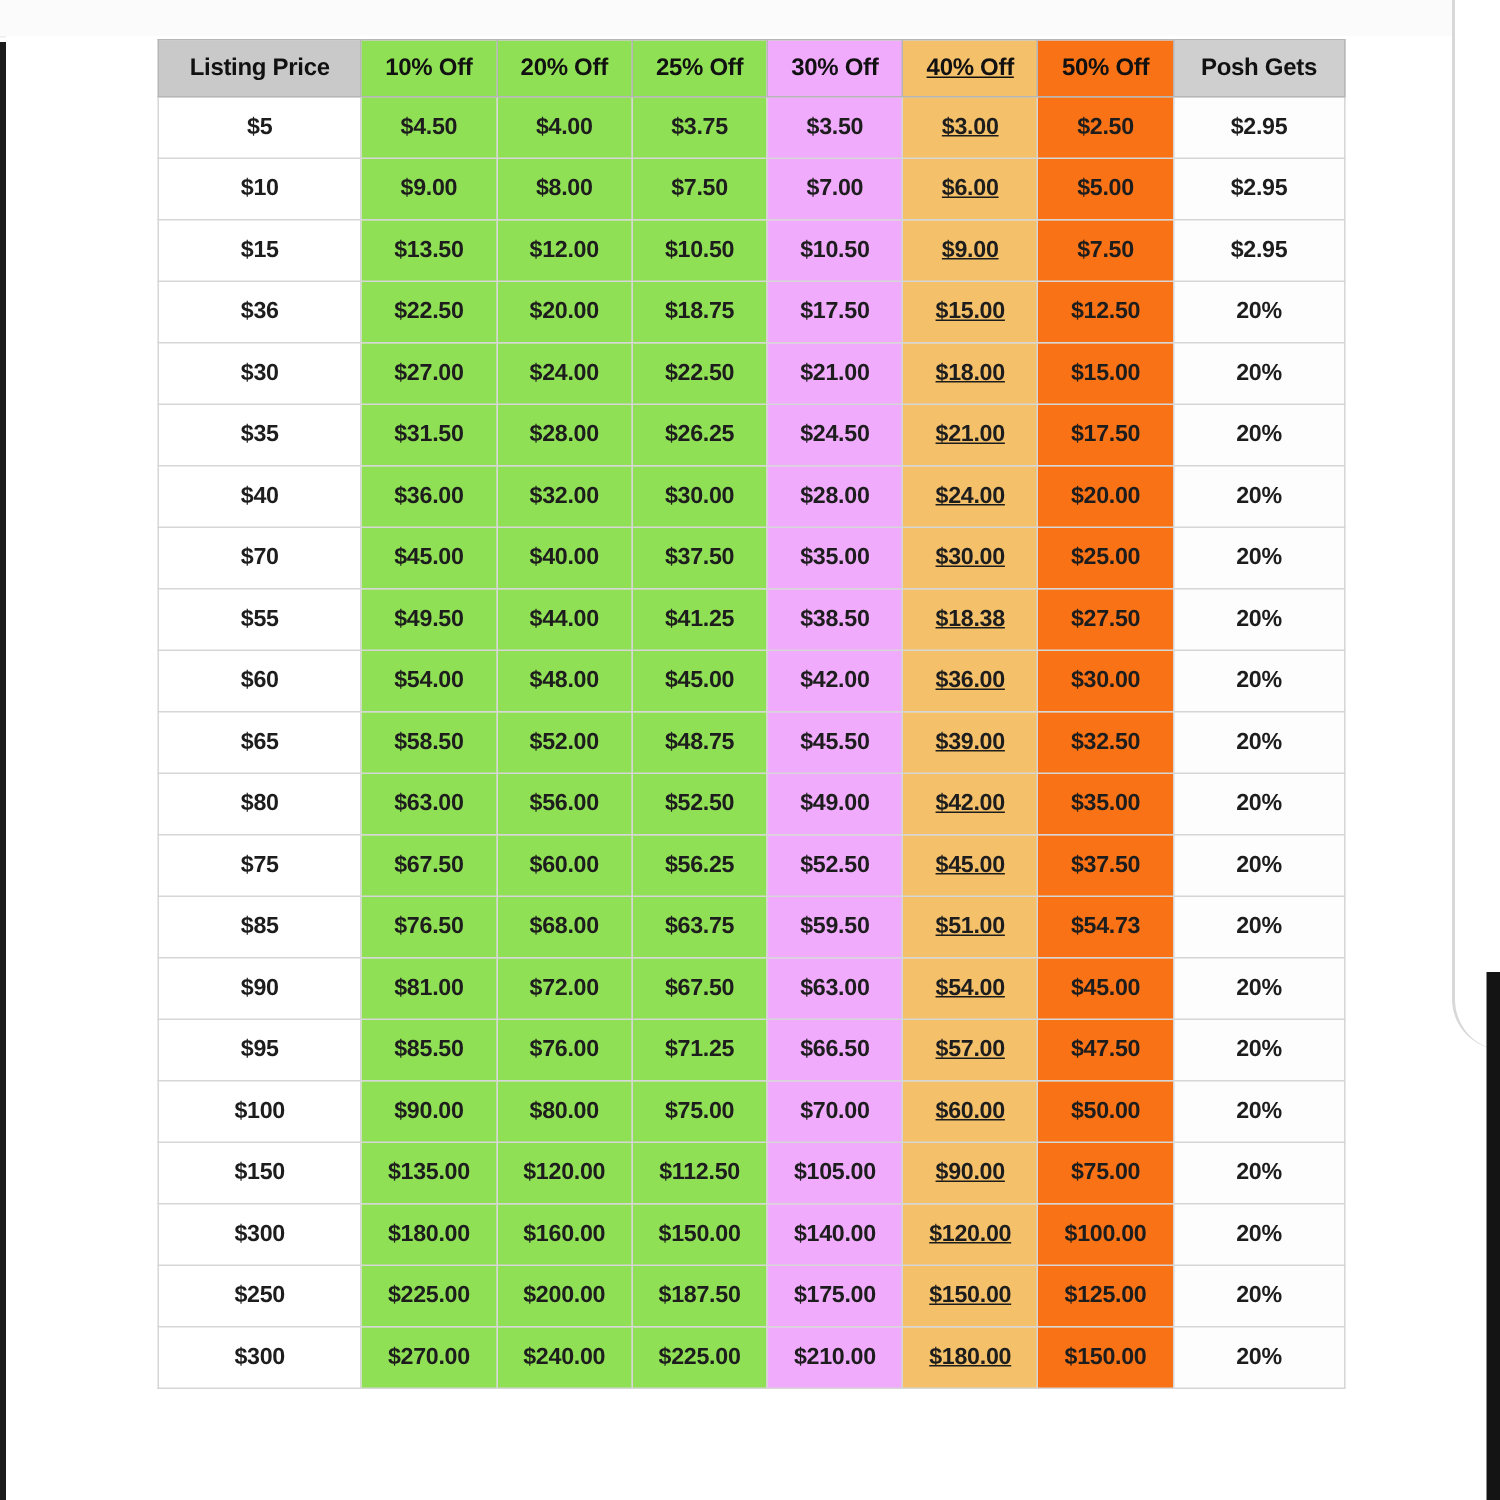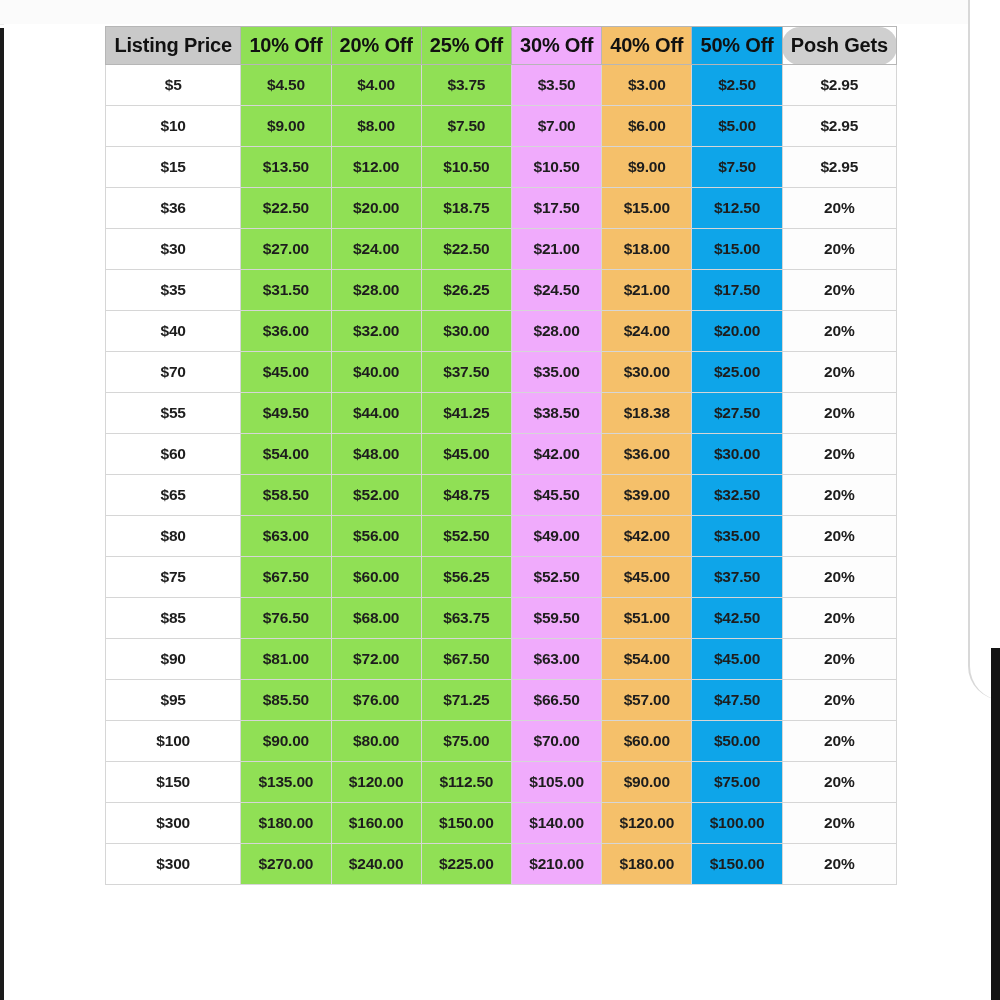--- a/index.html
+++ b/index.html
@@ -89,38 +89,38 @@
     font-size: 15.5px;
     font-weight: bold;
     color: #1d1d1d;
     height: 40px;
     letter-spacing: -0.2px;
   }
 
   
   table.price-table thead th {
     height: 37px;
-    font-size: 20px;
+    font-size: 16px;
     font-weight: bold;
     color: #111111;
     border: 1px solid #b6b6b6;
     margin-top: 48px;
   }
   .h-label    { background: #c9c9c9; }
-  .h-poshgets { background: #cfcfcf; border-radius: 18px; }
+  .h-poshgets { background: #cfcfcf; }
 
   
   .c-label {
     background: #ffffff;
     font-size: 16px;
   }
   .c-green  { background: #90e055; color: #123a06; }
   .c-yellow { background: #f0abfc; color: #3a3405; }
-  .c-orange { background: #f5c06a; color: #4a2f05; }
-  .c-red    { background: #0ea5e9; color: #4d0709; }
+  .c-orange { background: #f5c06a; color: #4a2f05; text-decoration: underline; }
+  .c-red    { background: #f97316; color: #4d0709; }
   .c-posh {
     background: #fdfdfd;
     font-weight: bold;
     font-size: 14.5px;
     color: #242424;
   }
 
   
   col.w-label { width: 135px; }
   col.w-disc  { width: 90px; }
@@ -296,21 +296,21 @@
             <td class="c-red">$37.50</td>
             <td class="c-posh">20%</td>
           </tr>
           <tr>
             <td class="c-label">$85</td>
             <td class="c-green">$76.50</td>
             <td class="c-green">$68.00</td>
             <td class="c-green">$63.75</td>
             <td class="c-yellow">$59.50</td>
             <td class="c-orange">$51.00</td>
-            <td class="c-red">$42.50</td>
+            <td class="c-red">$54.73</td>
             <td class="c-posh">20%</td>
           </tr>
           <tr>
             <td class="c-label">$90</td>
             <td class="c-green">$81.00</td>
             <td class="c-green">$72.00</td>
             <td class="c-green">$67.50</td>
             <td class="c-yellow">$63.00</td>
             <td class="c-orange">$54.00</td>
             <td class="c-red">$45.00</td>
@@ -350,20 +350,30 @@
             <td class="c-label">$300</td>
             <td class="c-green">$180.00</td>
             <td class="c-green">$160.00</td>
             <td class="c-green">$150.00</td>
             <td class="c-yellow">$140.00</td>
             <td class="c-orange">$120.00</td>
             <td class="c-red">$100.00</td>
             <td class="c-posh">20%</td>
           </tr>
           <tr>
+            <td class="c-label">$250</td>
+            <td class="c-green">$225.00</td>
+            <td class="c-green">$200.00</td>
+            <td class="c-green">$187.50</td>
+            <td class="c-yellow">$175.00</td>
+            <td class="c-orange">$150.00</td>
+            <td class="c-red">$125.00</td>
+            <td class="c-posh">20%</td>
+          </tr>
+          <tr>
             <td class="c-label">$300</td>
             <td class="c-green">$270.00</td>
             <td class="c-green">$240.00</td>
             <td class="c-green">$225.00</td>
             <td class="c-yellow">$210.00</td>
             <td class="c-orange">$180.00</td>
             <td class="c-red">$150.00</td>
             <td class="c-posh">20%</td>
           </tr>
         </tbody>

